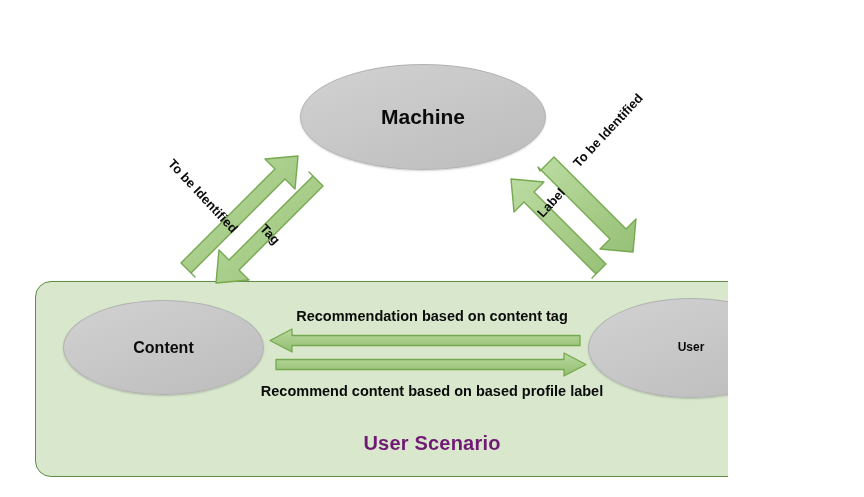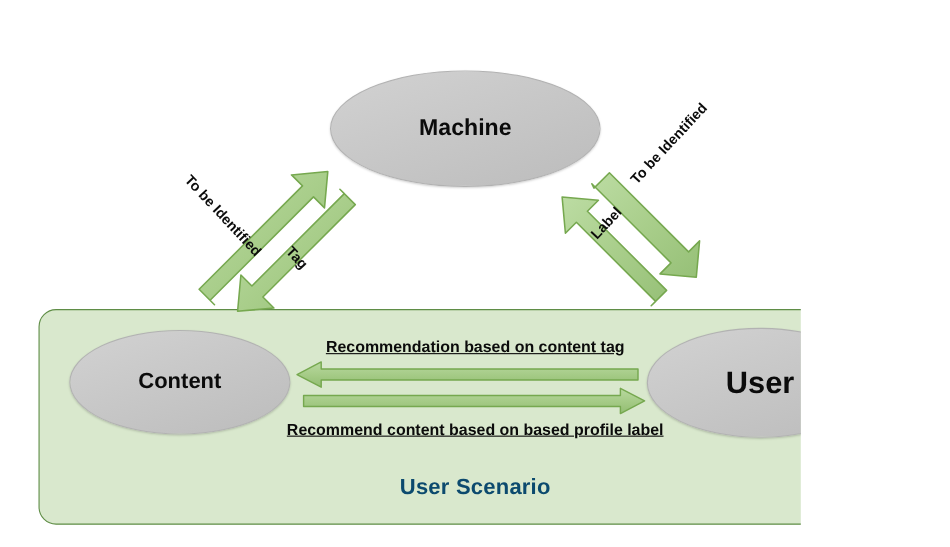--- a/index.html
+++ b/index.html
@@ -31,21 +31,21 @@
     box-sizing: border-box;
   }
   .scenario-label {
     position: absolute;
     left: 0;
     top: 432px;
     width: 864px;
     text-align: center;
     font-size: 20px;
     font-weight: bold;
-    color: #0c4a6e;
+    color: #701a75;
     letter-spacing: 0.2px;
   }
 
   
   .ellipse {
     position: absolute;
     border-radius: 50%;
     background: linear-gradient(160deg, #d2d2d2 0%, #c8c8c8 45%, #bcbcbc 100%);
     border: 1px solid #b2b2b2;
     box-shadow: 0 1px 2px rgba(0,0,0,0.18);
@@ -59,26 +59,26 @@
     line-height: 1.32;
   }
   #ml-ellipse {
     left: 300px; top: 64px;
     width: 246px; height: 106px;
     font-size: 21px;
   }
   #content-ellipse {
     left: 63px; top: 300px;
     width: 201px; height: 95px;
-    font-size: 20px;
+    font-size: 16px;
   }
   #user-ellipse {
     left: 588px; top: 298px;
     width: 206px; height: 100px;
-    font-size: 28px;
+    font-size: 12px;
   }
 
   
   #arrow-layer {
     position: absolute;
     left: 0; top: 0;
     width: 864px; height: 497px;
     pointer-events: none;
   }
 
@@ -92,21 +92,20 @@
     transform-origin: left top;
   }
   .h-label {
     position: absolute;
     width: 864px;
     text-align: center;
     font-size: 14.5px;
     font-weight: bold;
     color: #0b0b0b;
     white-space: nowrap;
-    text-decoration: underline;
   }
   #label-rec-top  { left: 0; top: 308px; }
   #label-rec-bot  { left: 0; top: 383px; }
 
   #label-left-identified {
     left: 176px; top: 156px;
     transform: rotate(47deg);
   }
   #label-left-tag {
     left: 268px; top: 221px;

